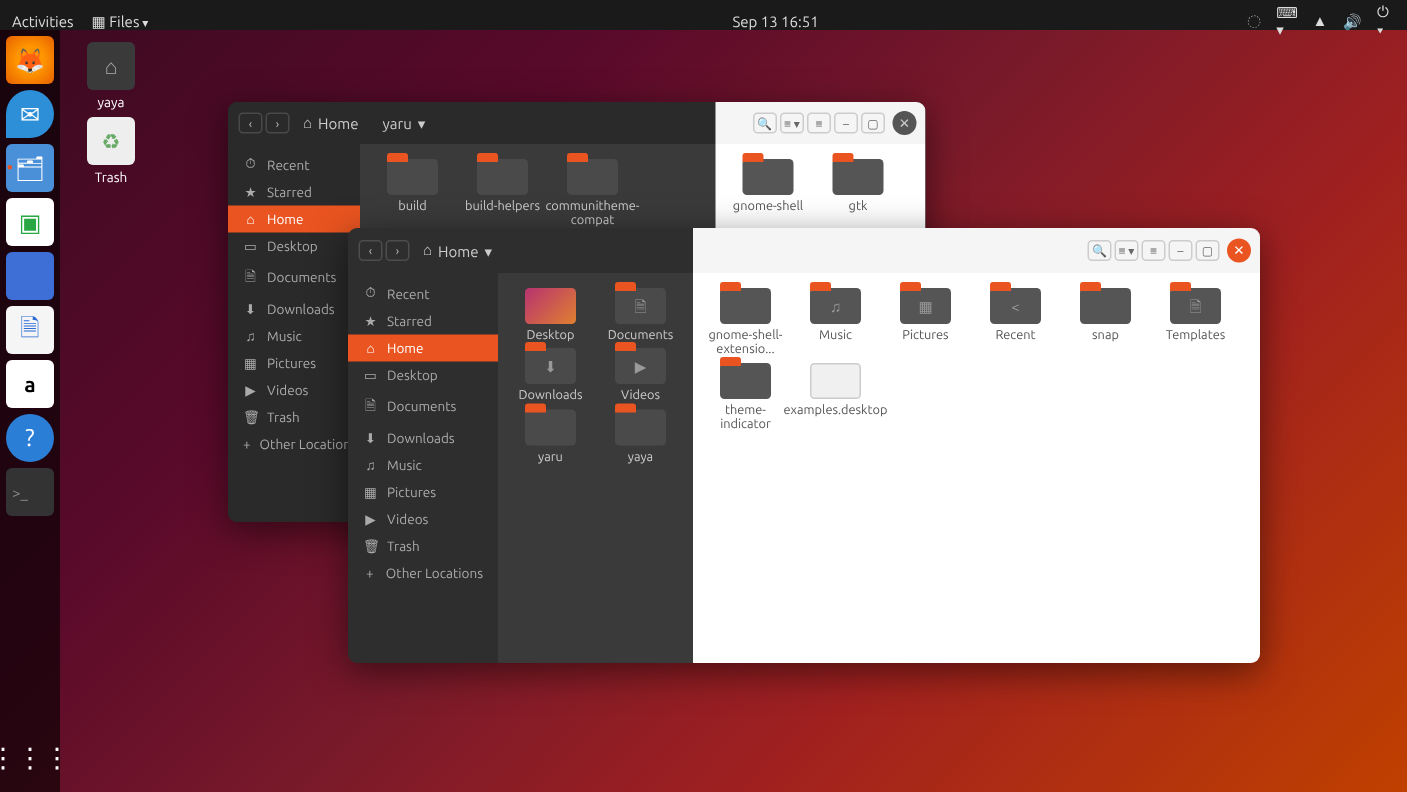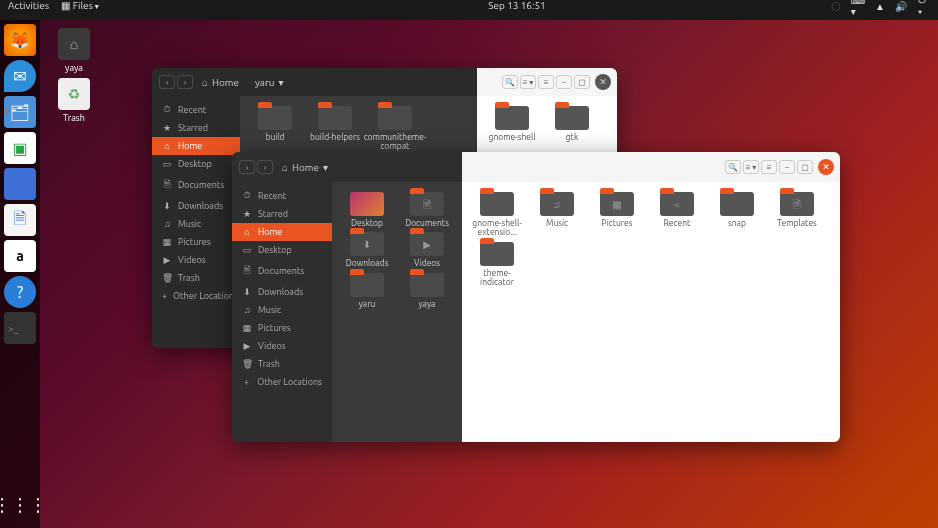--- a/index.html
+++ b/index.html
@@ -1,19 +1,19 @@
 <!DOCTYPE html>
 <html><head>
 <meta charset="utf-8">
 <style>
   * { box-sizing: border-box; margin: 0; padding: 0; font-family: Ubuntu, "Segoe UI", sans-serif; }
   body { width: 938px; height: 528px; overflow: hidden; position: relative; background: linear-gradient(135deg, #3a0a20 0%, #5a0a2a 30%, #7a1a2a 50%, #a02020 70%, #c04000 100%); }
 
   
-  .topbar { position: absolute; top:0; left:0; right:0; height:20px; background:#1a1a1a; color:#ddd; display:flex; align-items:flex-start; font-size:10px; padding:0 8px; }
+  .topbar { position: absolute; top:0; left:0; right:0; height:20px; background:#1a1a1a; color:#ddd; display:flex; align-items:flex-end; font-size:10px; padding:0 8px; }
   .topbar .left { display:flex; gap:12px; align-items:center;}
   .topbar .center { position:absolute; left:50%; transform:translateX(-50%);margin-left:48px; }
   .topbar .right { margin-left:auto; display:flex; gap:10px; align-items:center; }
   .topbar .icon { width:12px; height:12px; display:inline-flex; align-items:center; justify-content:center; }
   .files-menu::after { content:" ▾"; font-size:8px; }
 
   
   .dock { position:absolute; left:0; top:20px; bottom:0; width:40px; background:rgba(0,0,0,0.6); display:flex; flex-direction:column; align-items:center; padding-top:4px; gap:4px; }
   .dock-item { width:32px; height:32px; border-radius:4px; display:flex; align-items:center; justify-content:center; font-size:16px; cursor:pointer; }
   .dock-item.firefox { background: radial-gradient(circle,#ff9500 40%,#e66000 100%); color:#fff; }
@@ -339,15 +339,19 @@
         <div class="folder light ">
           <div class="shape">
             <span class="glyph">🗎</span>
           </div>
           <span>Templates</span>
         </div>
         <div class="folder light ">
           <div class="shape"></div>
           <span>theme-indicator</span>
         </div>
+        <div class="folder light file">
+          <div class="shape"></div>
+          <span>examples.desktop</span>
+        </div>
       </div>
   </div>
 </div>
 
 </body></html>

